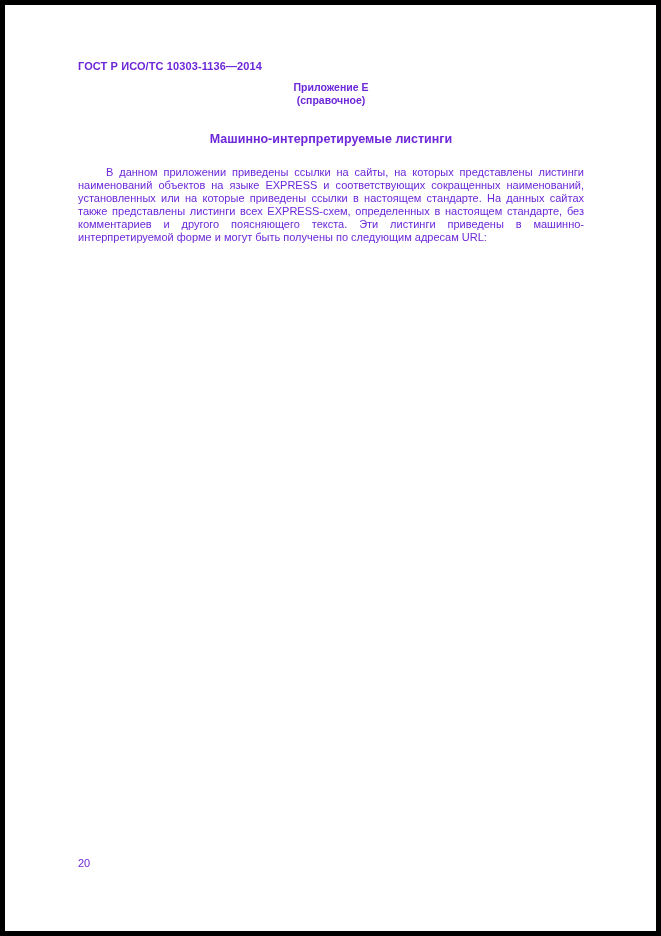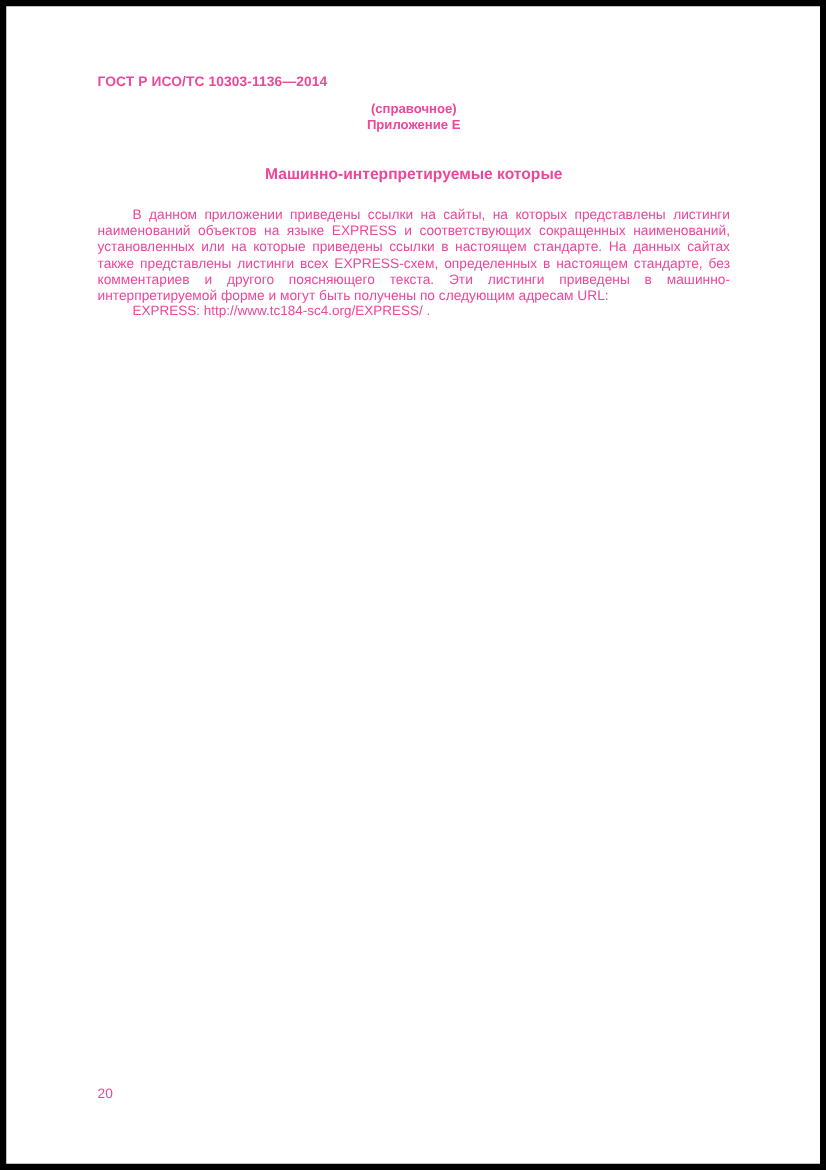--- a/index.html
+++ b/index.html
@@ -7,21 +7,21 @@
     width: 661px;
     height: 936px;
     background: #000;
     position: relative;
     font-family: "Liberation Sans", sans-serif;
   }
   .page {
     position: absolute;
     left: 5px; top: 5px; right: 5px; bottom: 5px;
     background: #ffffff;
-    color: #ec4899;
+    color: #6d28d9;
   }
   .content {
     position: absolute;
     left: 73px;
     right: 72px;
     top: 0;
   }
   .doc-header {
     margin-top: 55px;
     font-weight: bold;
@@ -59,42 +59,41 @@
   .note {
     margin: 13px 0 0 0;
     font-size: 9.3px;
     line-height: 11.4px;
     text-align: justify;
     text-indent: 24px;
   }
   .page-number {
     position: absolute;
     left: 73px;
-    bottom: 50px;
+    bottom: 62px;
     font-size: 11px;
   }
 </style>
 </head>
 <body>
 
 <div class="page">
   <div class="content">
 
     <div class="doc-header">ГОСТ Р ИСО/ТС 10303-1136—2014</div>
 
     <div class="annex-head">
+      <div>Приложение Е</div>
       <div>(справочное)</div>
-      <div>Приложение Е</div>
     </div>
 
-    <div class="section-title">Машинно-интерпретируемые которые</div>
+    <div class="section-title">Машинно-интерпретируемые листинги</div>
 
     <p class="body-par first-par">В данном приложении приведены ссылки на сайты, на которых представлены листинги наименований объектов на языке EXPRESS и соответствующих сокращенных наименований, установленных или на которые приведены ссылки в настоящем стандарте. На данных сайтах также представлены листинги всех EXPRESS-схем, определенных в настоящем стандарте, без комментариев и другого поясняющего текста. Эти листинги приведены в машинно-интерпретируемой форме и могут быть получены по следующим адресам URL:</p>
 
 
-    <p class="url-line">EXPRESS: http://www.tc184-sc4.org/EXPRESS/ .</p>
 
 
 
   </div>
 
   <div class="page-number">20</div>
 </div>
 
 </body></html>

